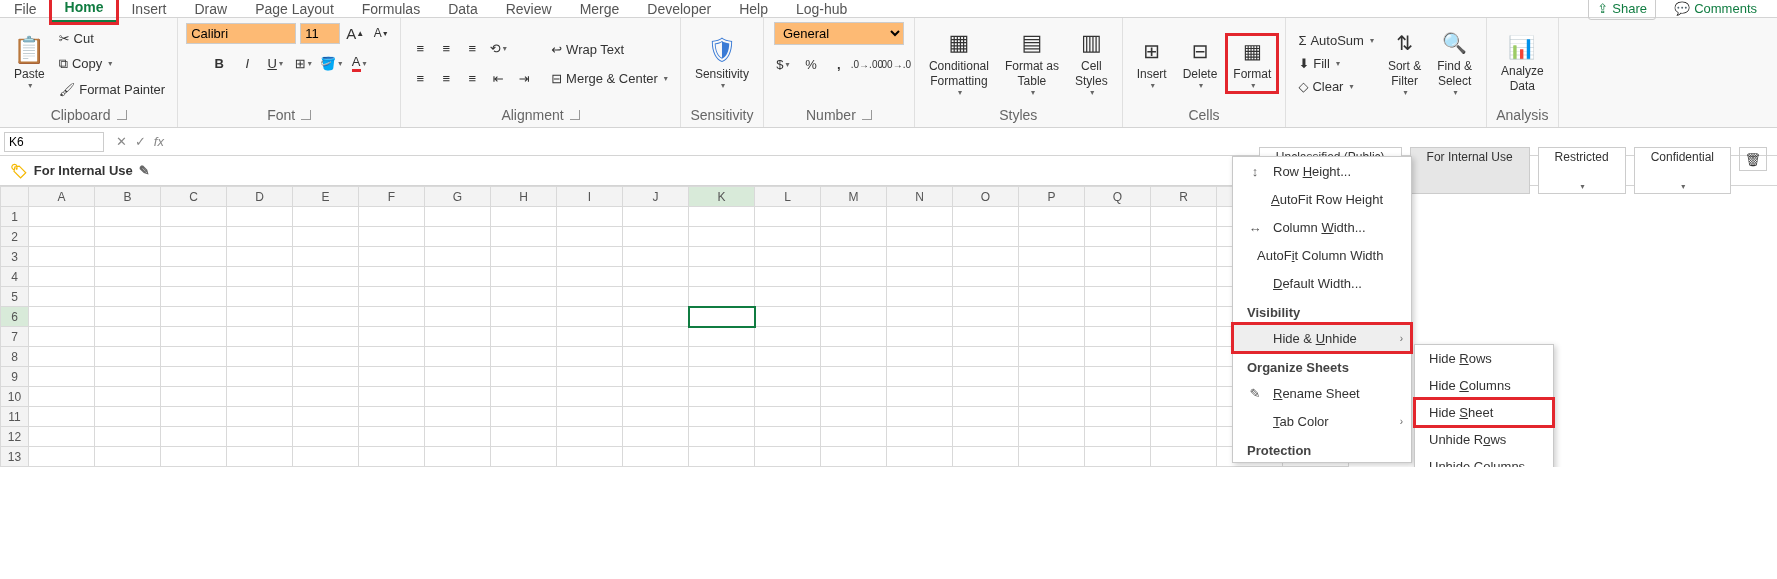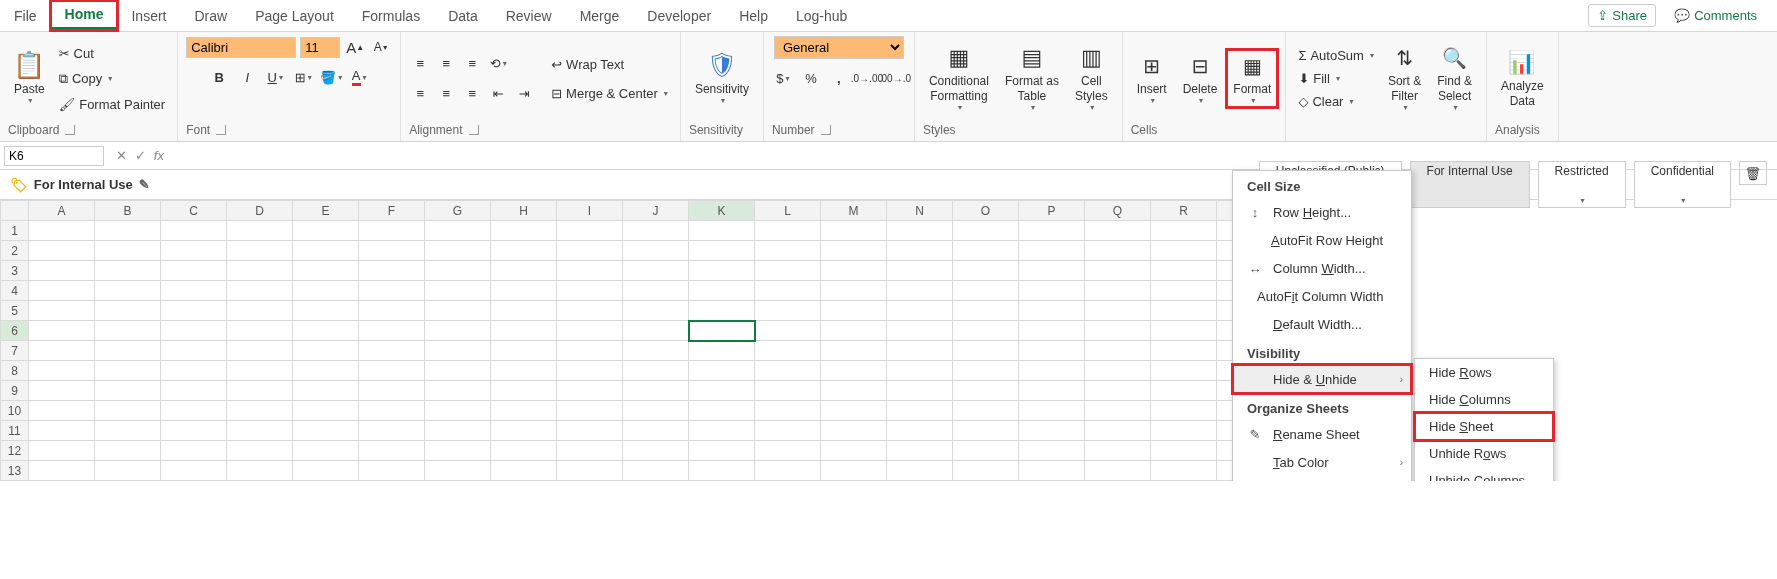--- a/index.html
+++ b/index.html
@@ -1,26 +1,26 @@
 <!DOCTYPE html>
 <html><head>
 <meta charset="utf-8">
 <style>
 * { box-sizing: border-box; margin: 0; padding: 0; }
 body { font-family: "Segoe UI", Arial, sans-serif; font-size: 13px; background: #fff; color: #333; overflow: hidden; width: 1777px; }
-.tabs { display: flex; align-items: center; height: 32px; border-bottom: 1px solid #d4d4d4; background: #fff; }
+.tabs { display: flex; align-items: center; height: 18px; border-bottom: 1px solid #d4d4d4; background: #fff; }
 .tab { padding: 5px 14px; cursor: pointer; font-size: 14px; color: #555; }
 .tab.active { color: #107c41; border-bottom: 3px solid #107c41; font-weight: 600; }
 .right-actions { margin-left: auto; display: flex; gap: 10px; padding-right: 12px; }
 .right-btn { display: flex; align-items: center; gap: 4px; padding: 3px 8px; border: 1px solid #ccc; border-radius: 3px; cursor: pointer; font-size: 13px; color: #107c41; }
 .right-btn.comments { border: none; }
 .ribbon { display: flex; height: 110px; background: #f8f8f8; border-bottom: 1px solid #d4d4d4; }
 .group { display: flex; flex-direction: column; border-right: 1px solid #e0e0e0; padding: 4px 8px 2px 8px; }
 .group-body { flex: 1; display: flex; align-items: center; gap: 4px; }
-.group-label { text-align: center; font-size: 12px; color: #666; padding: 2px 0; display: flex; justify-content: flex-start; align-items: center; gap: 6px; }
+.group-label { text-align: center; font-size: 14px; color: #666; padding: 2px 0; display: flex; justify-content: center; align-items: center; gap: 6px; }
 .dlg-launcher { width: 10px; height: 10px; border: 1px solid #999; border-top: none; border-left: none; display: inline-block; }
 .vbtn { display: flex; flex-direction: column; align-items: center; justify-content: center; cursor: pointer; padding: 2px 6px; font-size: 12px; text-align: center; line-height: 1.2; }
 .vbtn .icn { width: 28px; height: 28px; display: flex; align-items: center; justify-content: center; font-size: 20px; margin-bottom: 2px; }
 .hbtn { display: flex; align-items: center; gap: 4px; cursor: pointer; padding: 2px 4px; font-size: 13px; }
 .icn { display: inline-flex; align-items: center; justify-content: center; }
 .col { display: flex; flex-direction: column; gap: 6px; }
 select, input[type=text].fontname { border: 1px solid #ccc; background: #fdba74; font-size: 13px; padding: 2px 4px; }
 .fontname { width: 110px; }
 .fontsize { width: 40px; }
 .sq { width: 22px; height: 22px; display: flex; align-items: center; justify-content: center; cursor: pointer; }
@@ -666,21 +666,20 @@
           <td></td>
           <td></td>
           <td></td>
           <td></td>
           <td></td>
         </tr>
       </tbody>
     </table>
 
   <div class="menu" style="left:1232px; top:-30px; width:180px;">
-    <div class="hdr">Cell Size</div>
     <div class="mi">
         <span class="mi-icon">↕</span>
         <span>Row <span class="u">H</span>eight...</span>
       </div>
     <div class="mi">
         <span class="mi-icon"></span>
         <span><span class="u">A</span>utoFit Row Height</span>
       </div>
     <div class="mi">
         <span class="mi-icon">↔</span>

